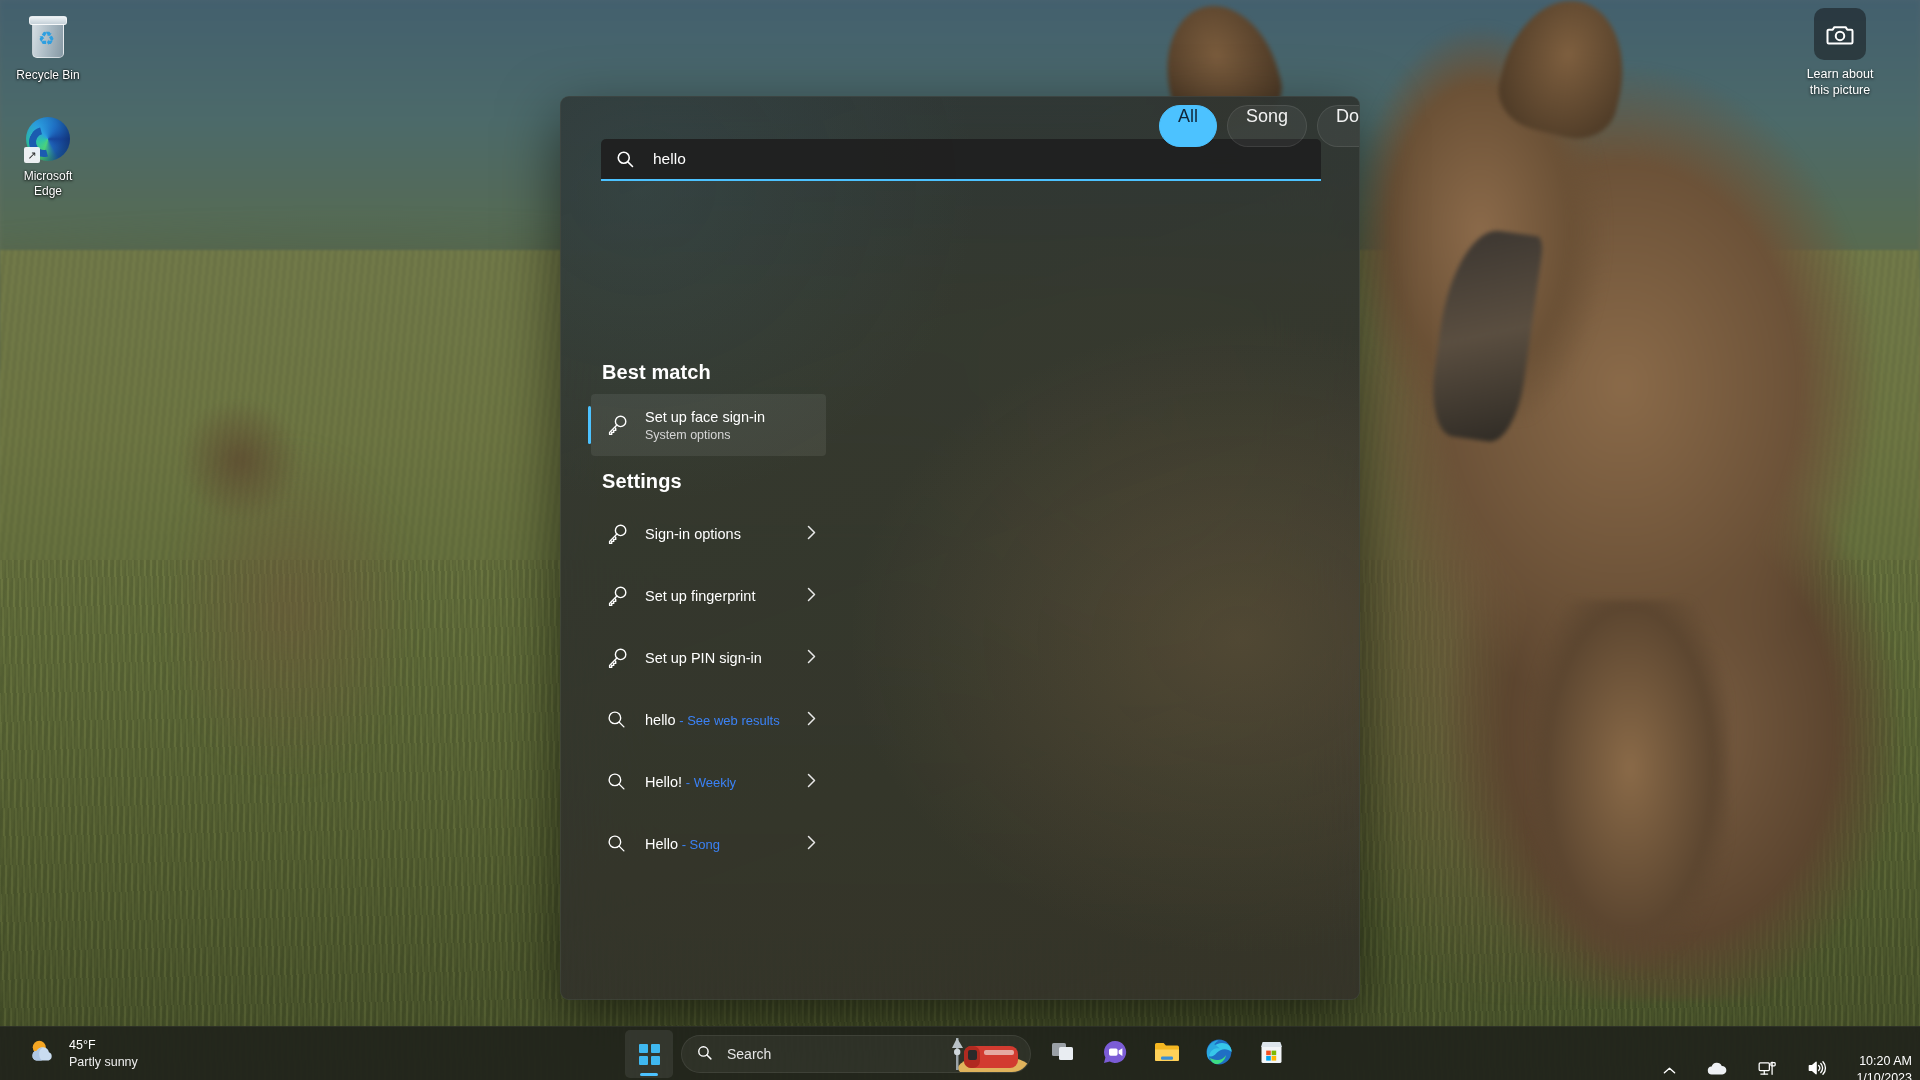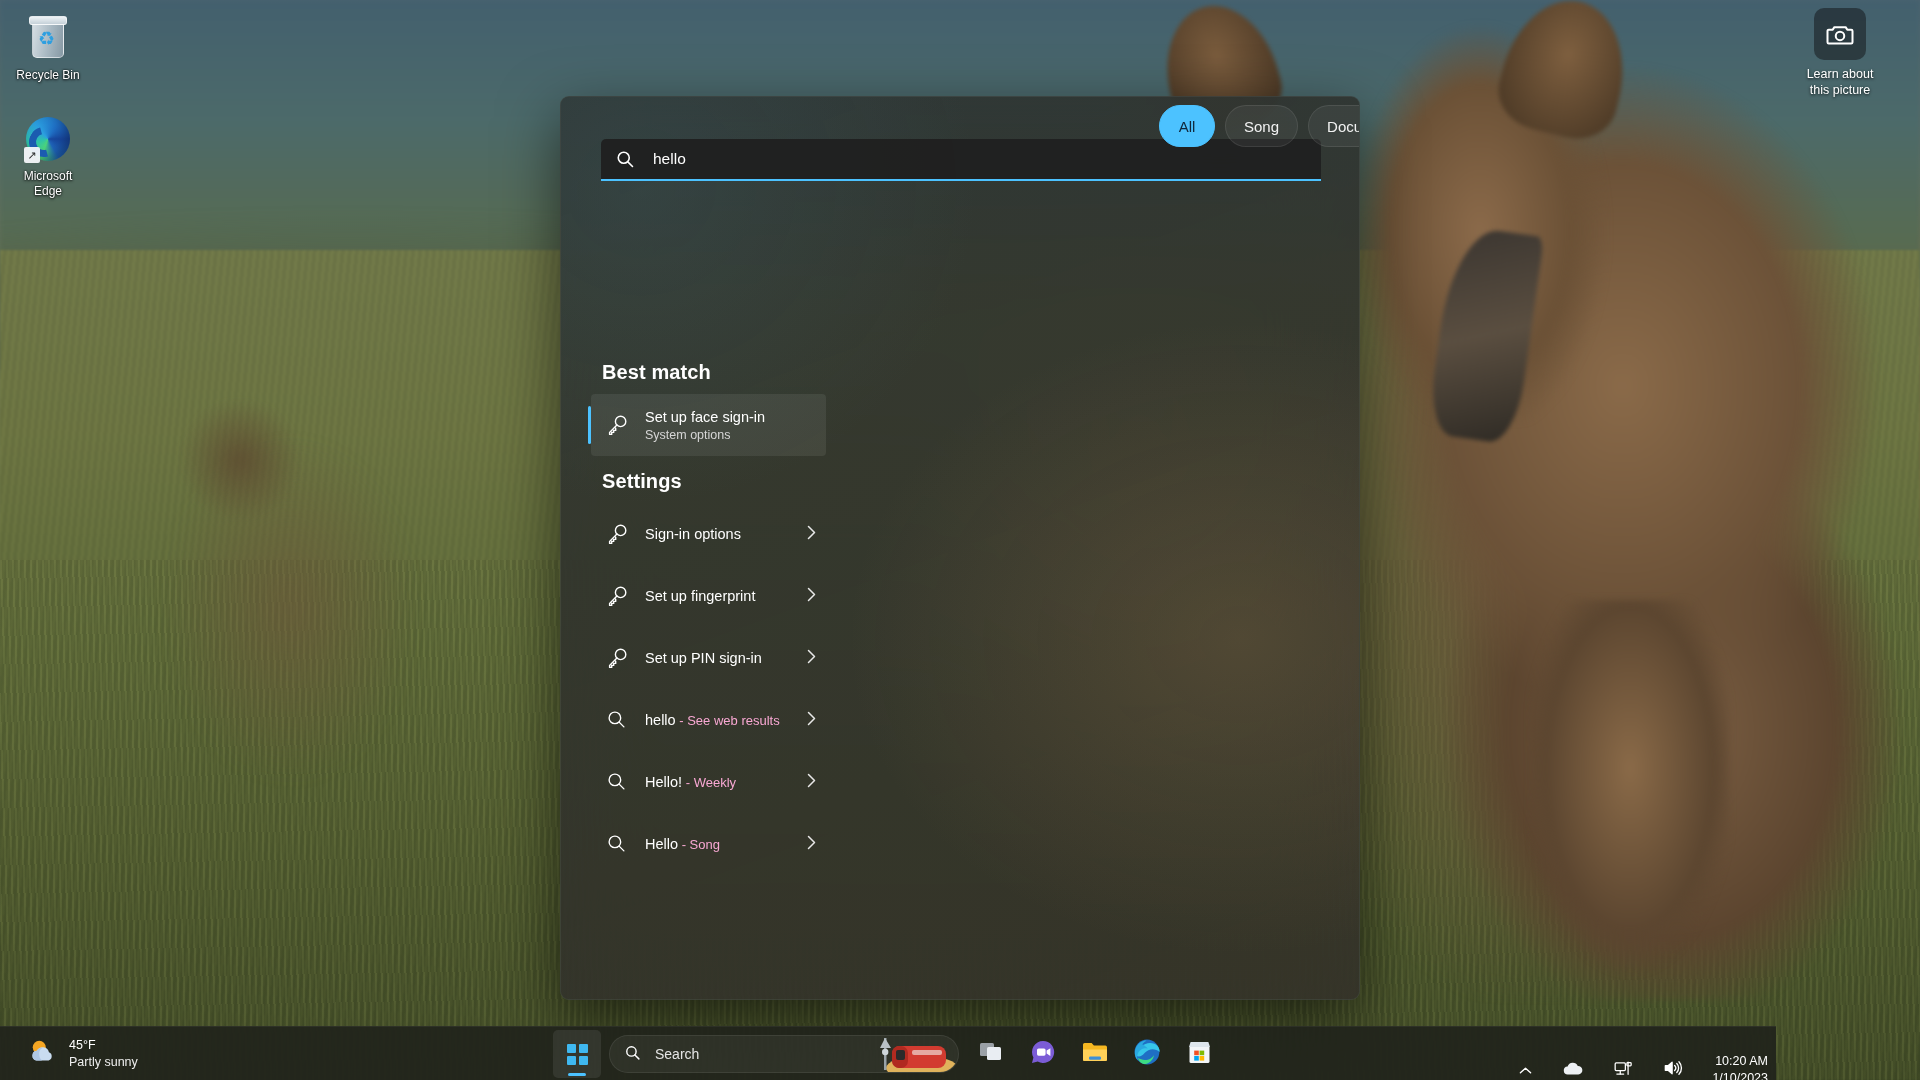--- a/index.html
+++ b/index.html
@@ -201,22 +201,22 @@
   }
   .back-btn {
     position: absolute; left: 604px; top: 12px; width: 34px; height: 34px;
     display: flex; align-items: center; justify-content: center; cursor: pointer;
   }
   .tabs {
     position: absolute; left: 0; top: 8px; display: flex; gap: 10px; align-items: center;
   }
   .tab {
     height: 42px; padding: 0 18px; border-radius: 21px;
-    display: flex; align-items: center; justify-content: center;
-    font-size: 15px; color: #f2f2f2; cursor: pointer;
+    display: flex; align-items: flex-start; justify-content: center;
+    font-size: 18px; color: #f2f2f2; cursor: pointer;
     background: rgba(255,255,255,0.055);
     border: 1px solid rgba(255,255,255,0.09);
     white-space: nowrap;
   }
   .tab.active {
     background: #4cc2ff; color: #10273a; font-weight: 400;
     border-color: #4cc2ff; min-width: 56px;
   }
 
   
@@ -235,26 +235,26 @@
   }
   .res-item.selected { background: rgba(255,255,255,0.075); }
   .res-item.selected::before {
     content: ""; position: absolute; left: -3px; top: 12px;
     width: 3px; height: 38px; background: #4cc2ff; border-radius: 2px;
   }
   .res-ico { width: 24px; height: 24px; flex: 0 0 24px; margin-right: 16px; }
   .res-text { flex: 1; min-width: 0; }
   .res-title { font-size: 14.5px; color: #ffffff; line-height: 20px; }
   .res-sub { font-size: 12.5px; color: #d6d6d6; line-height: 17px; }
-  .res-title .dim { color: #f9a8d4; font-size: 13px; }
+  .res-title .dim { color: #3b82f6; font-size: 13px; }
   .res-chev { color: #e8e8e8; font-size: 14px; flex: 0 0 auto; padding-left: 6px; }
 
   
   #taskbar {
-    position: absolute; left: 0; bottom: 0; width: 1776px; height: 54px;
+    position: absolute; left: 0; bottom: 0; width: 1920px; height: 54px;
     background: rgba(32,34,28,0.90);
     backdrop-filter: blur(28px) saturate(130%);
     -webkit-backdrop-filter: blur(28px) saturate(130%);
     border-top: 1px solid rgba(255,255,255,0.05);
   }
   .weather {
     position: absolute; left: 18px; top: 7px; height: 40px;
     display: flex; align-items: center; gap: 11px; cursor: pointer;
     padding: 0 10px; border-radius: 5px;
   }

